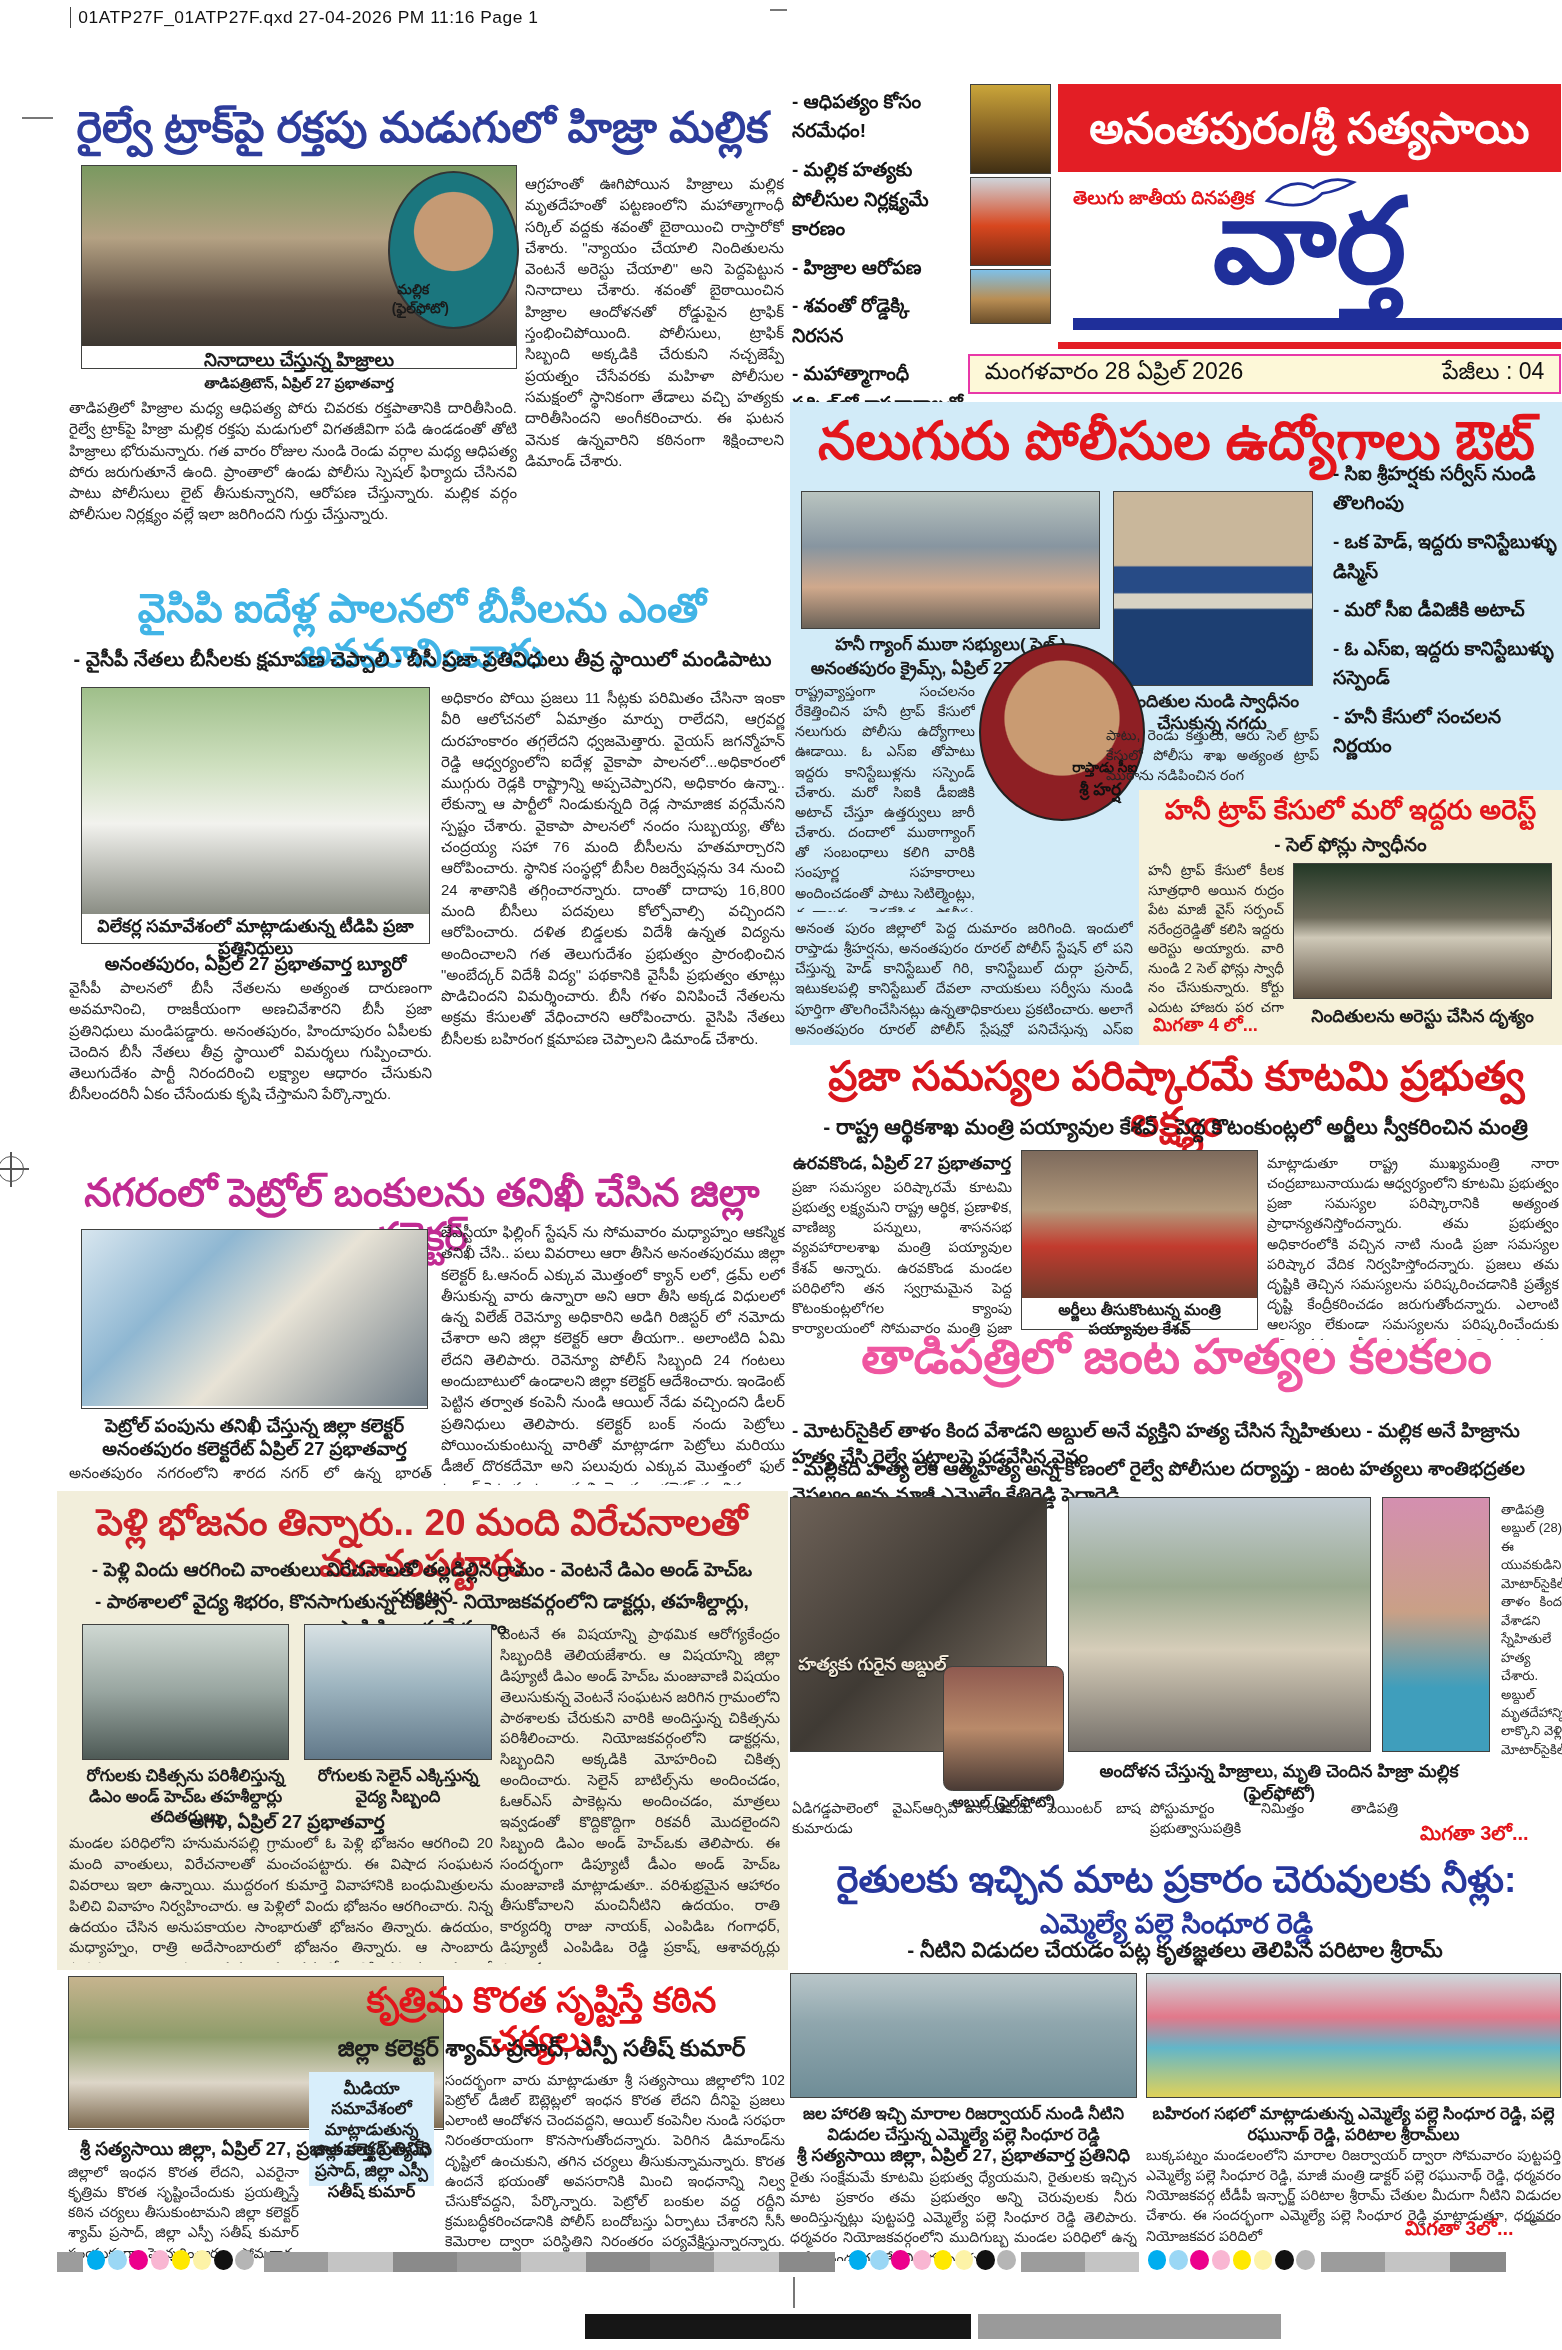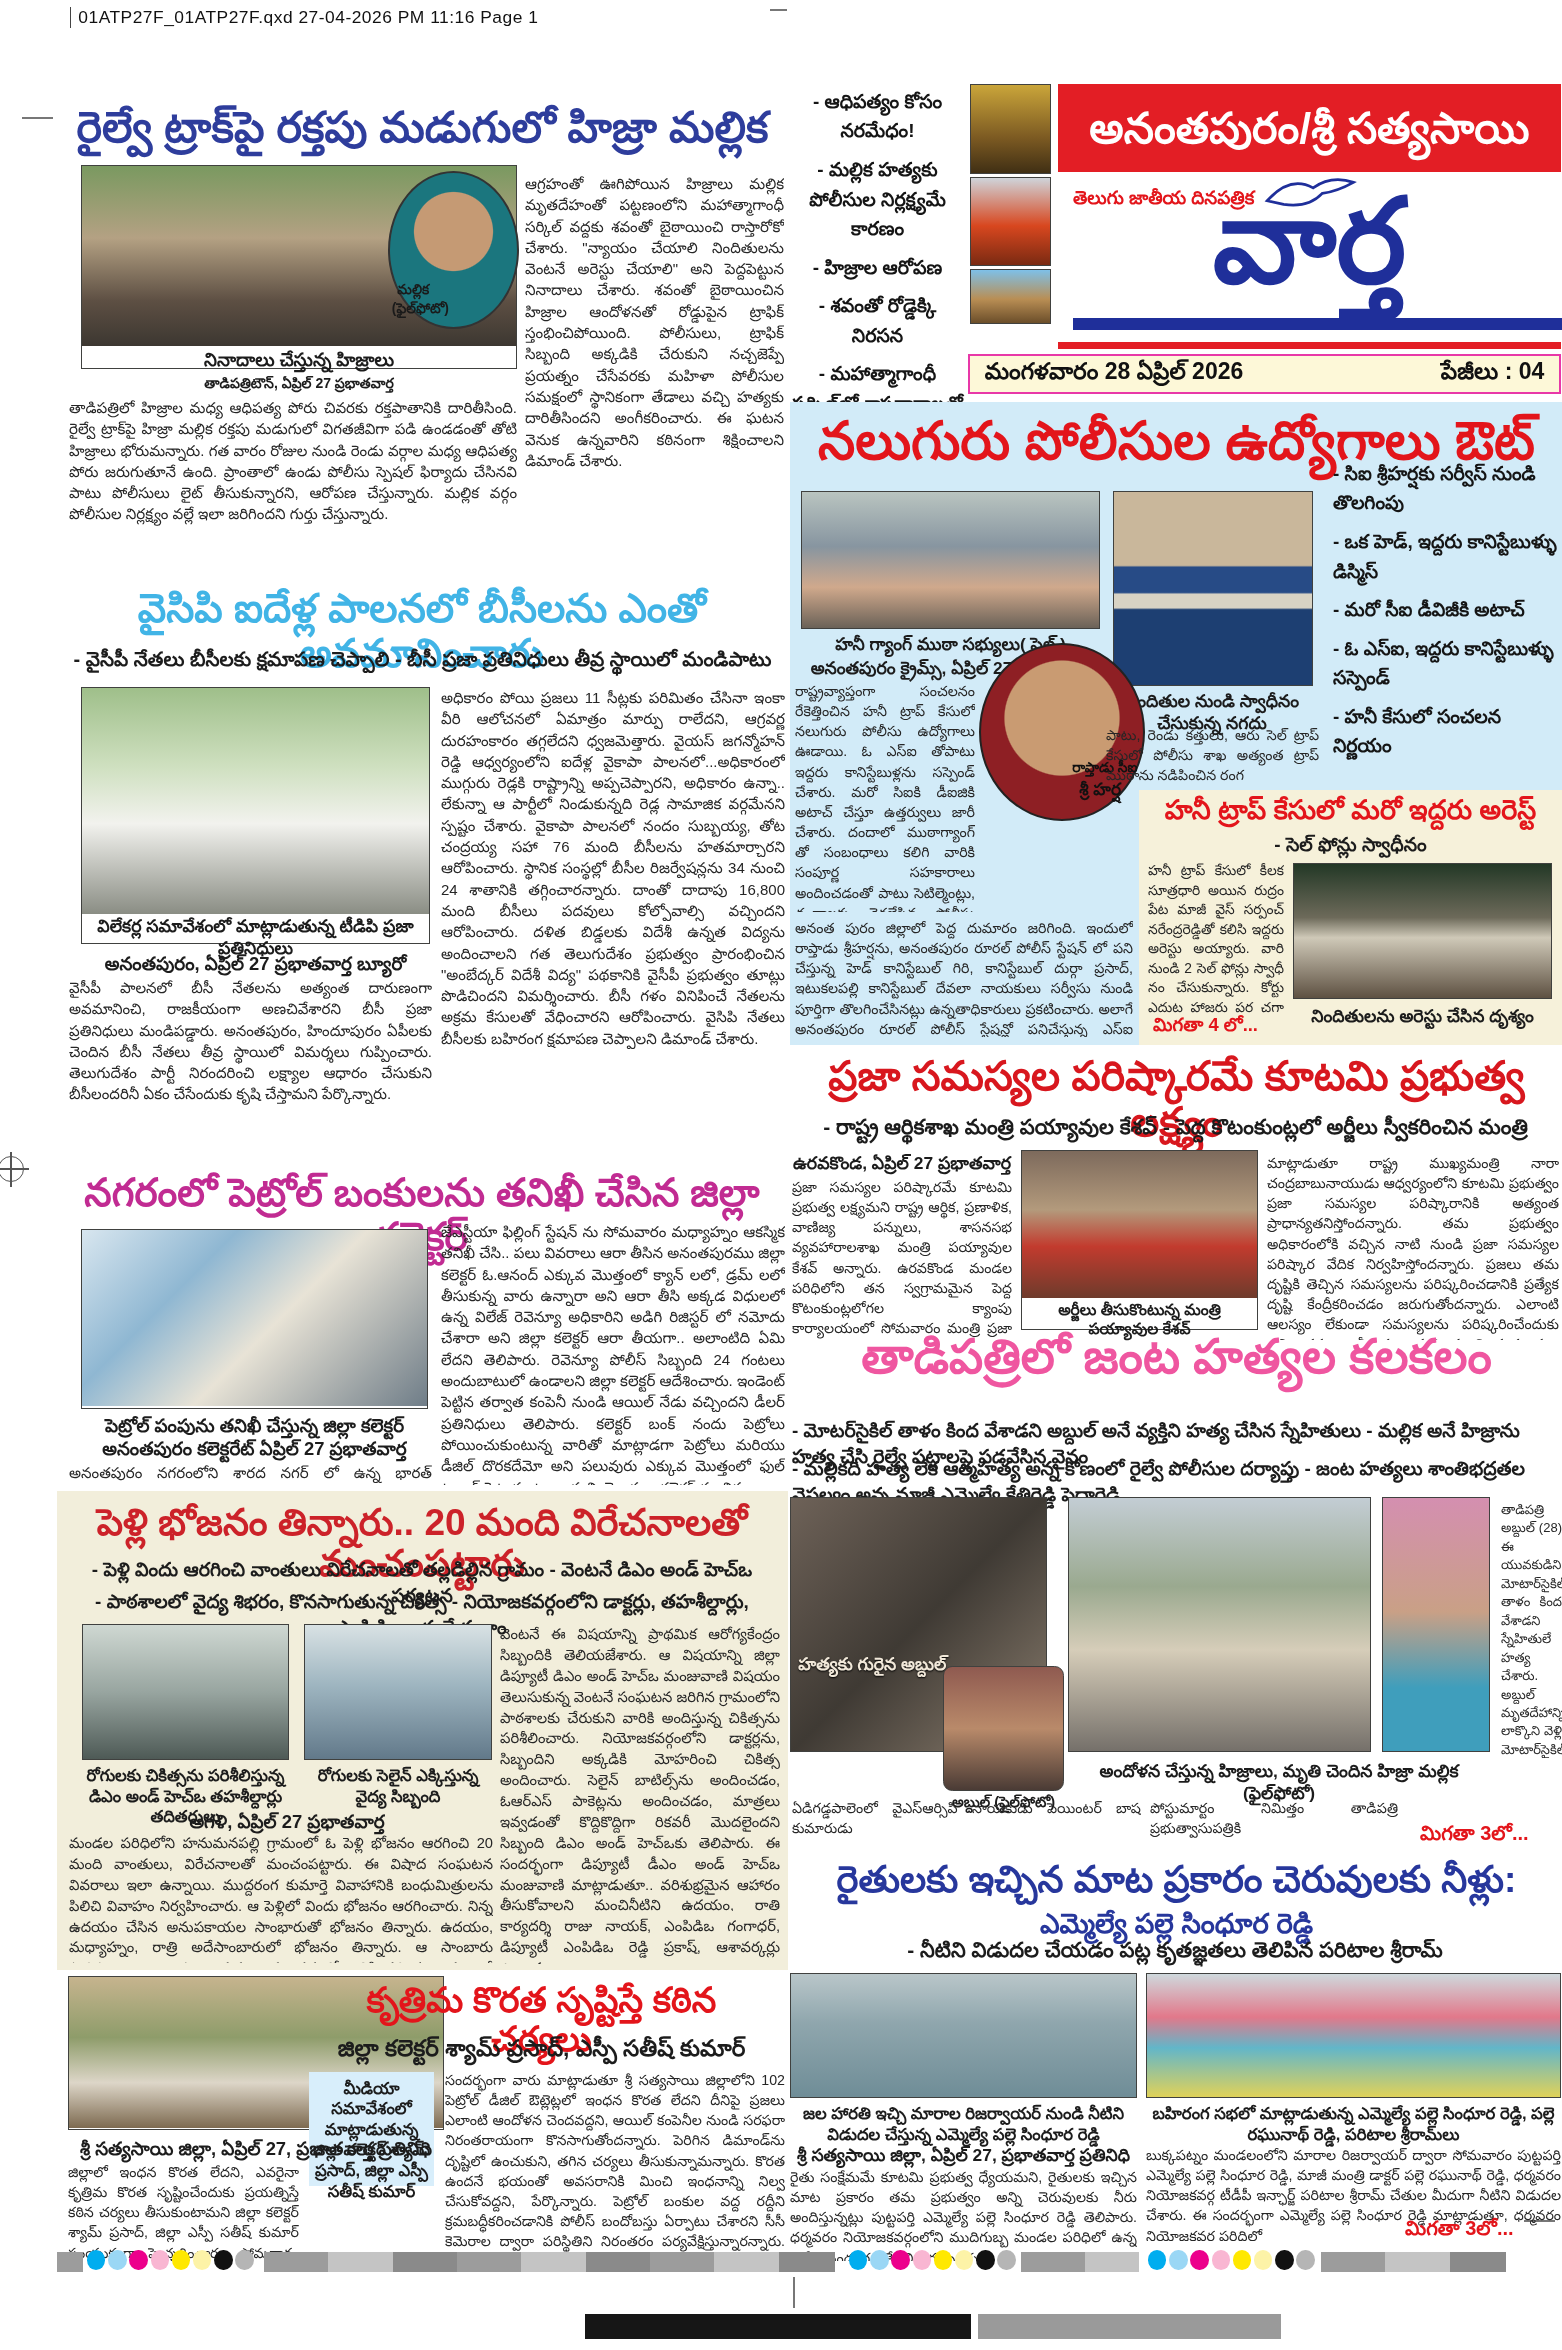--- a/index.html
+++ b/index.html
@@ -29,21 +29,21 @@
   .bullets{font-weight:bold;color:#151515;line-height:1.55;}
   .bullets div{margin-bottom:9.2px;}
   .cont{color:#e3151b;font-weight:bold;}
   .ph{border:1.8px solid #40413f;box-sizing:border-box;}
   .photo-frame{border:1.8px solid #40413f;box-sizing:border-box;background:#fff;}
   
   .mast-red{background:#e31e25;color:#fff;font-weight:bold;text-align:center;}
   .tagline{color:#e3151b;font-weight:bold;}
   .logo-blue{color:#1f2f9a;font-weight:bold;}
   .datebar{background:#fdf8d8;border:2.8px solid #e838a8;box-sizing:border-box;display:flex;
-           align-items:center;justify-content:space-between;font-weight:bold;color:#111;}
+           align-items:center;justify-content:space-between;font-weight:normal;color:#111;}
   .mainbox{background:#d2ebf8;}
   .creambox{background:#f2eedb;}
   .cream2{background:#f6f1da;}
   .capbox{background:#d8eefb;}
   
   .p-protest{background:linear-gradient(180deg,#7a9960,#b4a183 40%,#5d4f43 75%,#3c3731);}
   .p-mallika{background:radial-gradient(circle at 50% 38%,#c59a74 0 34%,#1b767e 35%);}
   .p-press{background:linear-gradient(180deg,#9fbf8a,#cfe0c0 35%,#f2f2ee 60%,#8a8d84);}
   .p-petrol{background:linear-gradient(135deg,#d8e6ef,#8fb7d2 30%,#e8e3d6 55%,#6f7d88);}
   .p-hosp1{background:linear-gradient(180deg,#cfd8d2,#98a5a0 50%,#4e5a56);}
@@ -133,21 +133,21 @@
   <div class="abs photo-frame" style="left:68px;top:1976px;width:376px;height:154px;">
     <div class="p-coll" style="width:100%;height:151px;"></div>
   </div>
   <div class="abs hl hl-red" style="left:312px;top:1980px;width:459px;font-size:35px;">కృత్రిమ కొరత సృష్టిస్తే కఠిన చర్యలు</div>
   <div class="abs subhead" style="left:321px;top:2033px;width:441px;font-size:23px;">జిల్లా కలెక్టర్ శ్యామ్ ప్రసాద్, ఎస్పీ సతీష్ కుమార్</div>
   <div class="abs capbox caption" style="left:309px;top:2072px;width:125px;height:114px;font-size:16.5px;padding:5.5px 3.7px;box-sizing:border-box;">మీడియా సమావేశంలో మాట్లాడుతున్న జిల్లా కలెక్టర్ శ్యామ్ ప్రసాద్, జిల్లా ఎస్పీ సతీష్ కుమార్</div>
   <div class="abs dateline" style="left:68px;top:2138px;width:376px;font-size:18.4px;">శ్రీ సత్యసాయి జిల్లా, ఏప్రిల్ 27, ప్రభాతవార్త ప్రతినిధి</div>
   <div class="abs body-text" style="left:68px;top:2162px;width:231px;height:99px;overflow:hidden;font-size:14.2px;">జిల్లాలో ఇంధన కొరత లేదని, ఎవరైనా కృత్రిమ కొరత సృష్టించేందుకు ప్రయత్నిస్తే కఠిన చర్యలు తీసుకుంటామని జిల్లా కలెక్టర్ శ్యామ్ ప్రసాద్, జిల్లా ఎస్పీ సతీష్ కుమార్ సంయుక్తంగా హెచ్చరించారు.  సోమవారం సాయంత్రం జిల్లా కలెక్టర్ శ్యాంప్రసాద్ జిల్లా ఎస్పీ తో కలిసి పుట్టపర్తి కలెక్టరేట్లో జిల్లాలో పెట్రోలు, డీజిల్ సరఫరాపై పాత్రికేయ సమావేశాన్ని నిర్వహించారు. ఈ</div>
   <div class="abs body-text" style="left:445px;top:2070px;width:340px;height:193px;overflow:hidden;font-size:14.2px;">సందర్భంగా వారు మాట్లాడుతూ శ్రీ సత్యసాయి జిల్లాలోని 102 పెట్రోల్ డీజిల్ ఔట్లెట్లలో ఇంధన కొరత లేదని దీనిపై ప్రజలు ఎలాంటి ఆందోళన చెందవద్దని, ఆయిల్ కంపెనీల నుండి సరఫరా నిరంతరాయంగా కొనసాగుతోందన్నారు. పెరిగిన డిమాండ్‌ను దృష్టిలో ఉంచుకుని, తగిన చర్యలు తీసుకున్నామన్నారు. కొరత ఉందనే భయంతో అవసరానికి మించి ఇంధనాన్ని నిల్వ చేసుకోవద్దని, పేర్కొన్నారు. పెట్రోల్ బంకుల వద్ద రద్దీని క్రమబద్ధీకరించడానికి పోలీస్ బందోబస్తు ఏర్పాటు చేశారని సీసీ కెమెరాల ద్వారా పరిస్థితిని నిరంతరం పర్యవేక్షిస్తున్నారన్నారు. ఆకస్మిక డిమాండ్ వల్ల కొన్ని చోట్ల వదులుగా (లూజ్) పెట్రోల్ అమ్మకాలపై మరియు పరిమాణంపై స్వల్ప పరిమితులు విధించడం జరిగిందన్నారు. ప్రజలకు ఏవైనా ఇబ్బందులు లేదా ఫిర్యాదులు ఉంటే కలెక్టరేట్‌లోని జాయింట్ కంట్రోల్ రూమ్ (08555 288566)ను సంప్రదించవచ్చన్నారు.</div>
 
-  <div class="abs bullets" style="left:792px;top:87px;width:171px;font-size:19px;text-align:center;">
+  <div class="abs bullets" style="left:792px;top:87px;width:171px;font-size:19px;">
     <div>- ఆధిపత్యం కోసం నరమేధం!</div>
     <div>- మల్లిక హత్యకు పోలీసుల నిర్లక్ష్యమే కారణం</div>
     <div>- హిజ్రాల ఆరోపణ</div>
     <div>- శవంతో రోడ్డెక్కి నిరసన</div>
     <div>- మహాత్మాగాంధీ సర్కిల్‌లో శాపనార్థాలతో దద్దరిల్లిన తాడిపత్రి</div>
   </div>
 
   <div class="abs ph p-deity" style="left:970px;top:84px;width:81px;height:90px;"></div>
   <div class="abs ph p-sai" style="left:970px;top:177px;width:81px;height:89px;"></div>
   <div class="abs ph p-nandi" style="left:970px;top:269px;width:81px;height:55px;"></div>

